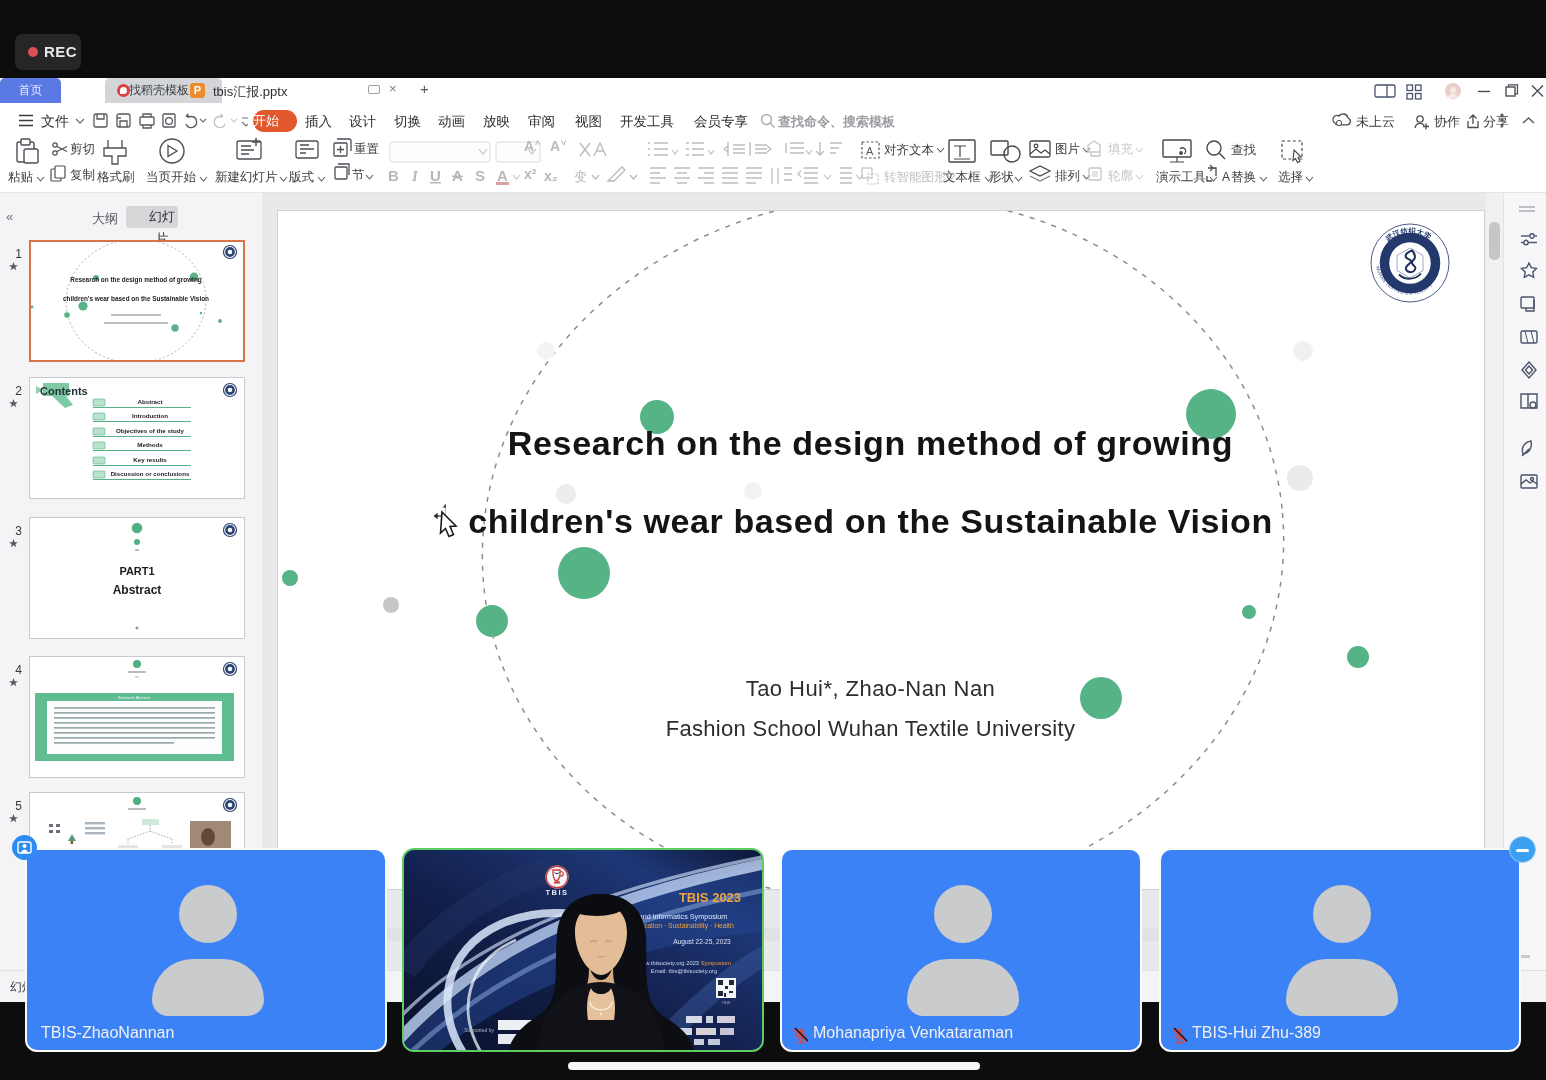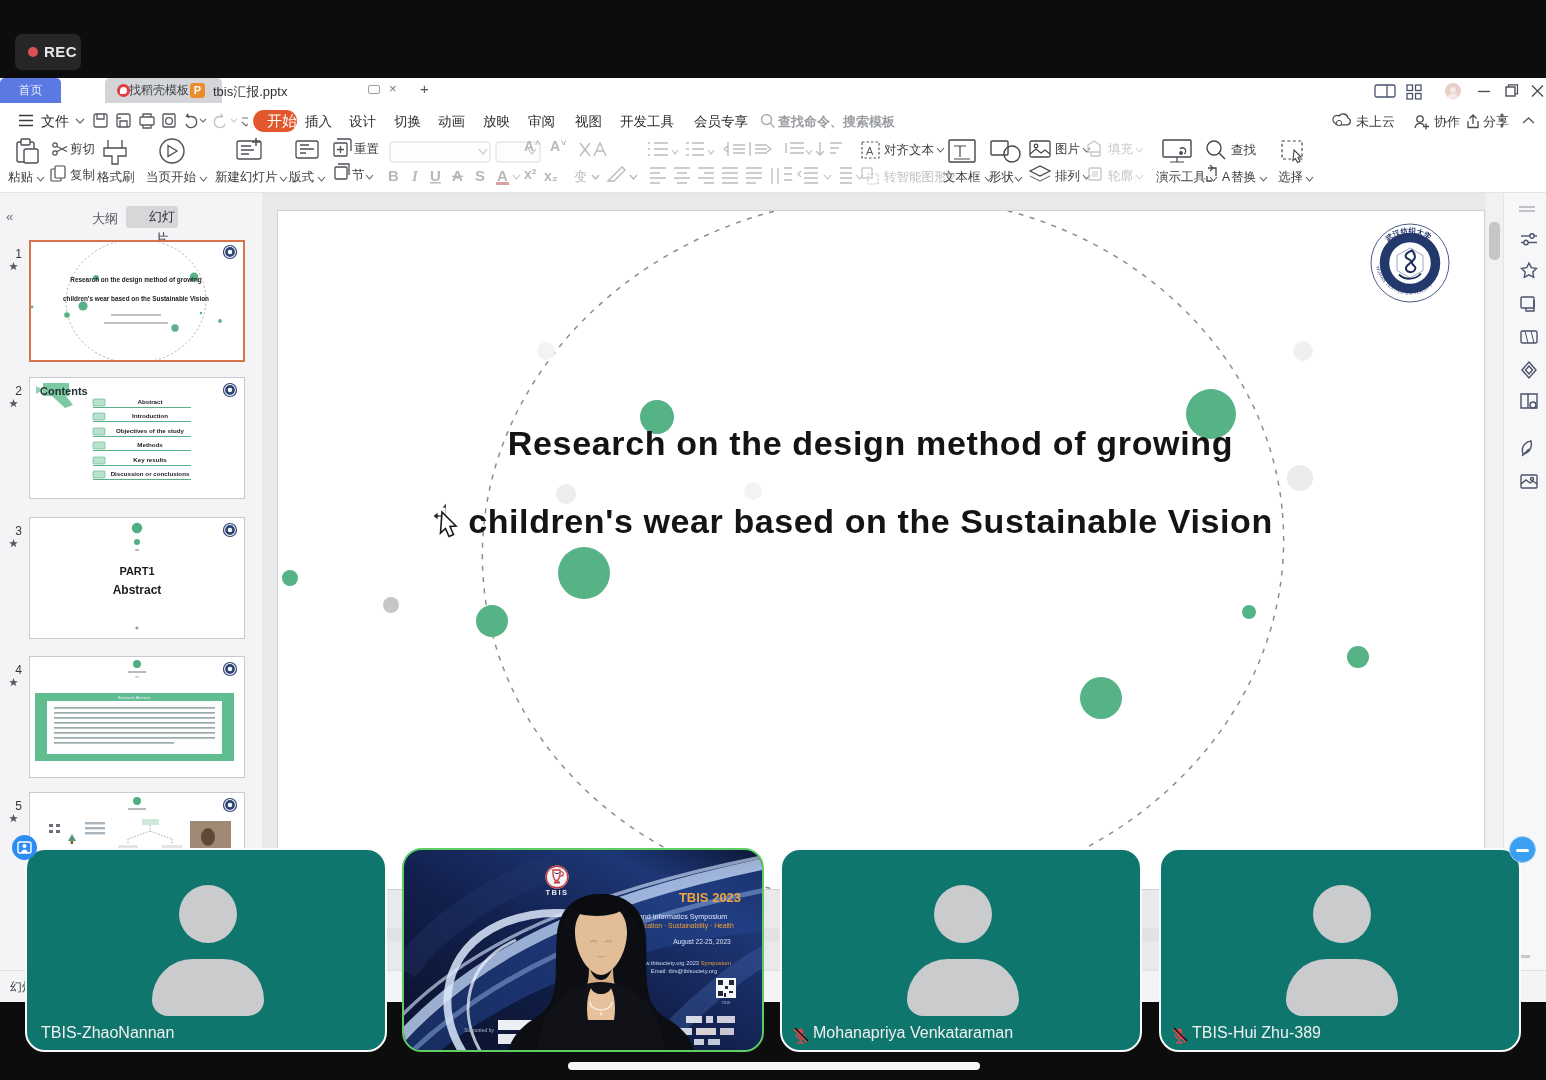--- a/index.html
+++ b/index.html
@@ -28,21 +28,21 @@
      color:#fff; font-size:11px; font-weight:bold; text-align:center; line-height:15px; }
   .tab-ppt-t { position:absolute; left:213px; top:5px; color:#2f3033; font-size:13px; }
   .tab-cmt { position:absolute; left:368px; top:7px; width:12px; height:9px; border:1px solid #9aa0a6; border-radius:2px; }
   .tab-x { position:absolute; left:389px; top:3px; color:#75787d; font-size:13px; }
   .tab-plus { position:absolute; left:420px; top:2px; color:#54565a; font-size:15px; }
 
   
   #menurow { left:0; top:25px; width:1546px; height:34px; background:#fff; }
   .mi { position:absolute; top:10px; color:#2d2e31; font-size:13.5px; }
   .pill { position:absolute; left:253px; top:7px; width:44px; height:22px; background:#e2572b; border-radius:12px;
-     color:#fff; font-size:15px; text-align:right; line-height:22px; }
+     color:#fff; font-size:13px; text-align:left; line-height:22px; }
   .searchtxt { position:absolute; left:778px; top:10px; color:#9a9da2; font-size:13px;font-weight:bold; }
 
   
   #toolbar { left:0; top:59px; width:1546px; height:56px; background:#fff; border-bottom:1px solid #e4e4e6; }
 
   
   #main { left:0; top:115px; width:1546px; height:809px; background:#e9e9eb; }
   #lpanel { position:absolute; left:0; top:0; width:262px; height:809px; background:#f4f4f6; }
   .ltab1 { position:absolute; left:92px; top:17px; color:#55585c; font-size:13px; }
   .ltab2 { position:absolute; left:126px; top:13px; width:52px; height:22px; background:#d7d7da; border-radius:3px;
@@ -60,21 +60,21 @@
   
   #vscroll { position:absolute; left:1486px; top:0; width:17px; height:809px; background:#f1f1f3; }
   #vthumb { position:absolute; left:3px; top:29px; width:11px; height:38px; background:#c6c6c8; border-radius:5px; }
   #rsidebar { position:absolute; left:1503px; top:0; width:43px; height:809px; background:#f7f7f9; border-left:1px solid #e4e4e6; }
 
   
   #statusbar { position:absolute; left:0; top:777px; width:1546px; height:32px; background:#f4f4f6; border-top:1px solid #e0e0e2;
      color:#3f4145; font-size:12px; }
 
   
-  .tile { position:absolute; top:848px; width:362px; height:204px; background:#0f766e; border:2px solid #fbfbfb; border-radius:20px; }
+  .tile { position:absolute; top:848px; width:362px; height:204px; background:#3b82f6; border:2px solid #fbfbfb; border-radius:12px; }
   .avatar-head { position:absolute; border-radius:50%; background:#cacbcc; }
   .avatar-body { position:absolute; background:#cacbcc; border-radius:56px 56px 22px 22px; }
   .vname { position:absolute; bottom:8px; color:#f0f0f0; font-size:16px;text-align:right; }
 
   #minusbtn { left:1509px; top:836px; width:27px; height:27px; border-radius:50%; background:#3ba0f2; border:1px solid #9ccdf7; }
   #minusbtn:after { content:""; position:absolute; left:6px; top:11.5px; width:13px; height:3px; background:#fff; border-radius:2px; }
   #personbtn { left:12px; top:835px; width:25px; height:25px; border-radius:50%; background:#2e8df2; }
 
   #hpill { left:568px; top:1062px; width:412px; height:8px; border-radius:4px; background:#f7f7f7; }
 </style>
@@ -553,20 +553,22 @@
             <text font-size="7.5" fill="#23386b" font-weight="bold"><textPath href="#arcT" startOffset="27%">武汉纺织大学</textPath></text>
             <text font-size="4.4" fill="#23386b" letter-spacing=".4"><textPath href="#arcB" startOffset="6%">WUHAN&nbsp;TEXTILE&nbsp;UNIVERSITY</textPath></text>
           </g>
           <g transform="translate(152 292)">
             <path d="M12 0l-4 5h3v7h-7V9l-5 4 5 4v-3h7v3" fill="#2a2a2a" stroke="#fff" stroke-width=".8" transform="translate(4 0)"></path>
             <path d="M12 9l14 14-6 .5 3.5 8-4.5 2-3.5-8-5 4.5z" fill="#fff" stroke="#1a1a1a" stroke-width="1.6"></path>
           </g>
         </svg>
         <div style="position:absolute;left:0;top:213px;width:1185px;text-align:center;font-size:34px;font-weight:bold;color:#141414;letter-spacing:.66px">Research on the design method of growing</div>
         <div style="position:absolute;left:0;top:291px;width:1185px;text-align:center;font-size:34px;font-weight:bold;color:#141414;letter-spacing:.6px">children's wear based on the Sustainable Vision</div>
+        <div style="position:absolute;left:0;top:465px;width:1185px;text-align:center;font-size:22px;letter-spacing:.45px;color:#2d2d2d">Tao Hui*, Zhao-Nan Nan</div>
+        <div style="position:absolute;left:0;top:505px;width:1185px;text-align:center;font-size:22px;letter-spacing:.3px;color:#2d2d2d">Fashion School Wuhan Textile University</div>
       </div>
       <div id="vscroll">
           <div id="vthumb"></div>
         </div>
       <div id="rsidebar">
         <svg width="43" height="320" viewBox="0 0 43 320">
           <g stroke="#9a9da4" stroke-width="1.2">
               <line x1="15" y1="14" x2="31" y2="14"></line>
               <line x1="15" y1="18" x2="31" y2="18"></line>
             </g>

